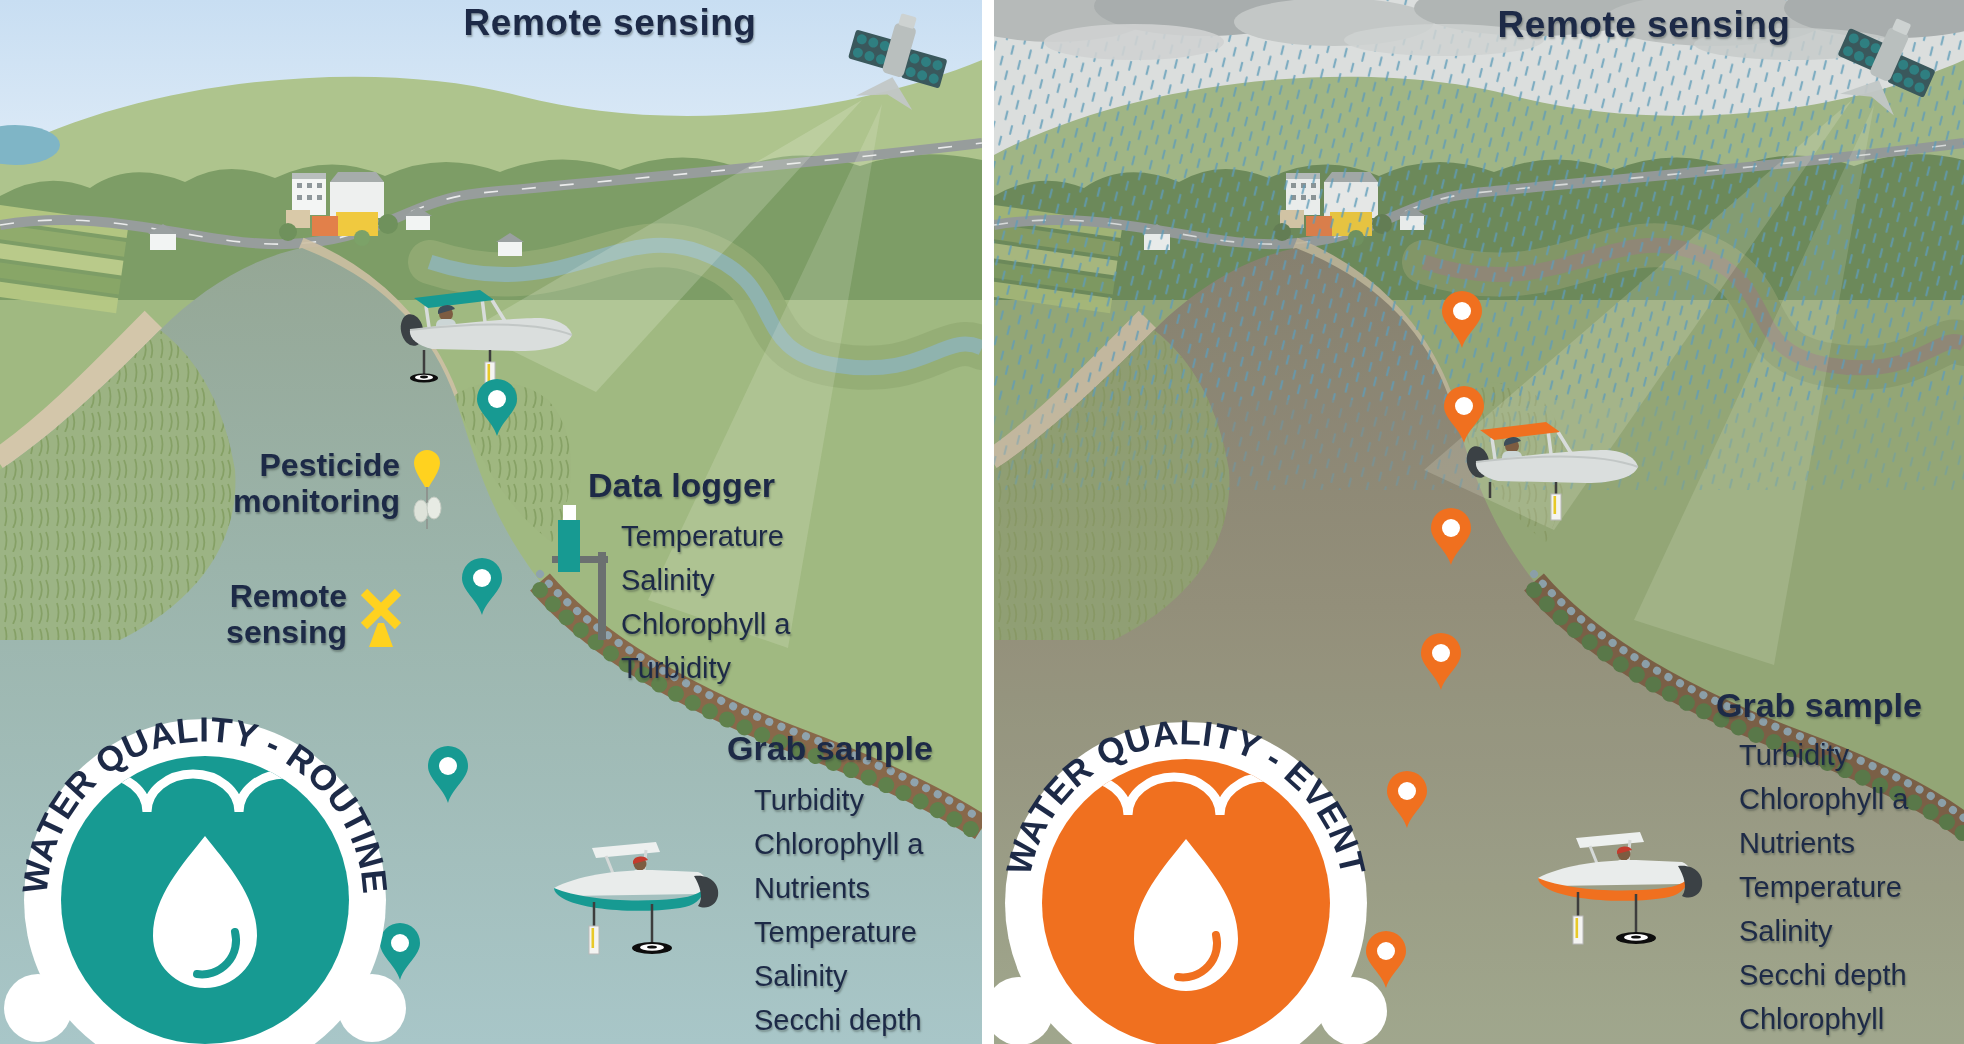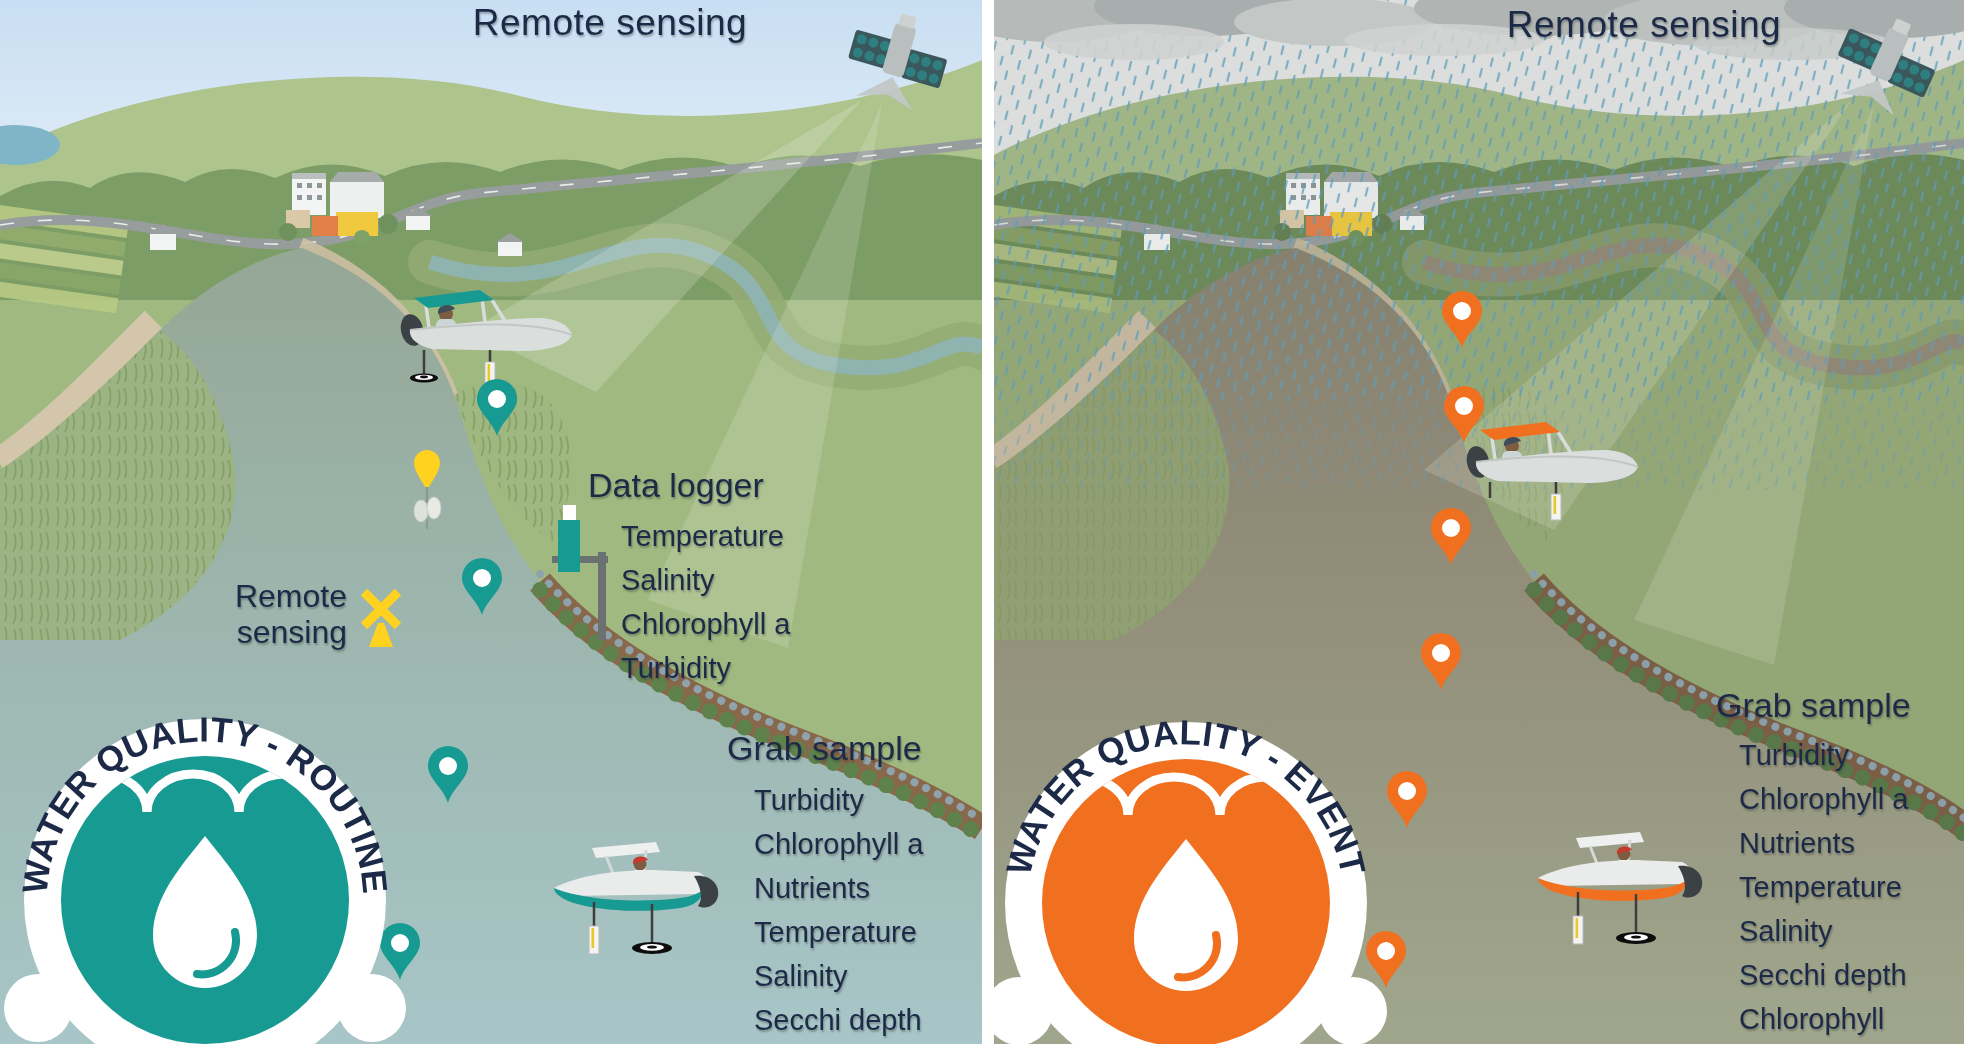--- a/index.html
+++ b/index.html
@@ -2,21 +2,21 @@
 <html style="--navy: #1d2a47; --teal: #179a92; --orange: #f0701f; --yellow: #ffd21f; --water_routine: #a0c0c2; --water_event: #998f7b; --sky_routine: #cfe2f4; --sky_event: #e4e6e5;"><head>
 <meta charset="utf-8">
 <style>
   html,body{margin:0;padding:0;background:#fff}
   .stage{position:relative;width:1964px;height:1044px;background:#fff;overflow:hidden;
          font-family:"Liberation Sans",sans-serif}
   .panel{position:absolute;top:0;height:1044px;overflow:hidden}
   .panel-left{left:0;width:982px}
   .panel-right{left:994px;width:970px}
   svg.scene{position:absolute;left:0;top:0;display:block}
-  .lbl{position:absolute;font-weight:400;color:var(--navy,#1d2a47);
+  .lbl{position:absolute;font-weight:700;color:var(--navy,#1d2a47);
        text-shadow:1px 2px 2px rgba(45,55,50,.38);white-space:nowrap}
   .h1{font-size:37px;letter-spacing:.5px}
   .h2{font-size:34px}
   .two-line{text-align:right;font-size:32px;line-height:36px}
   .list{position:absolute}
   .list .item{font-size:29px;line-height:44px;font-weight:400;color:var(--navy,#1d2a47);
        text-shadow:1px 2px 2px rgba(45,55,50,.38);white-space:nowrap}
   .badge-arc-text{font-size:35px;font-weight:700;letter-spacing:.5px;
        font-family:"Liberation Sans",sans-serif}
 </style>
@@ -241,20 +241,24 @@
           <path d="M30,24 A34,34 0 0 1 -8,66" stroke="var(--teal,#179a92)" stroke-width="8" fill="none" stroke-linecap="round"></path>
         </g>
         <path id="arcTextL" d="M54,946 A158,158 0 1 1 356,946" fill="none"></path>
         <text class="badge-arc-text" fill="var(--navy,#1d2a47)">
           <textPath href="#arcTextL" startOffset="50%" text-anchor="middle">WATER QUALITY - ROUTINE</textPath>
         </text>
       </g>
     </svg>
 
     <div class="lbl h1" style="left:330px;top:2px;width:560px;text-align:center">Remote sensing</div>
+    <div class="lbl two-line" style="left:150px;top:447px;width:250px">
+      <div>Pesticide</div>
+      <div>monitoring</div>
+    </div>
     <div class="lbl two-line" style="left:95px;top:578px;width:252px">
       <div>Remote</div>
       <div>sensing</div>
     </div>
     <div class="lbl h2" style="left:588px;top:466px">Data logger</div>
     <div class="list" style="left:621px;top:514px">
       <div class="item">Temperature</div>
       <div class="item">Salinity</div>
       <div class="item">Chlorophyll a</div>
       <div class="item">Turbidity</div>

